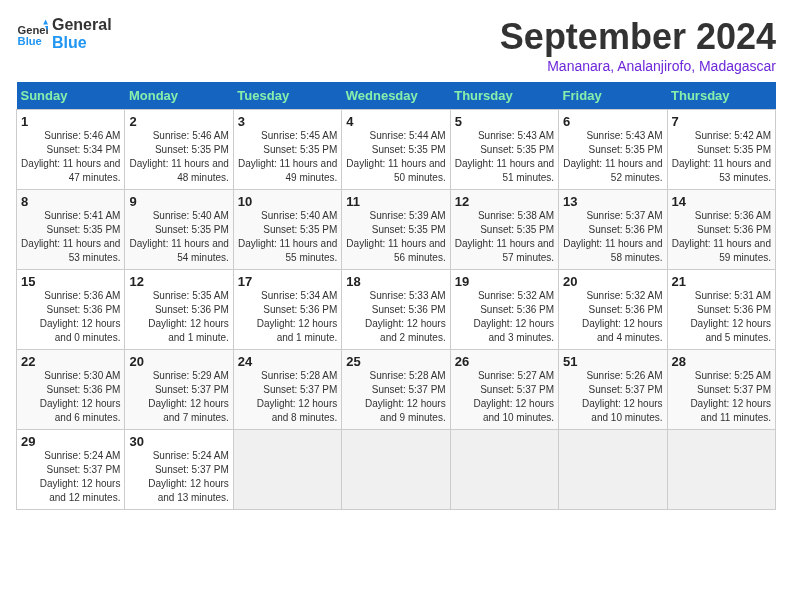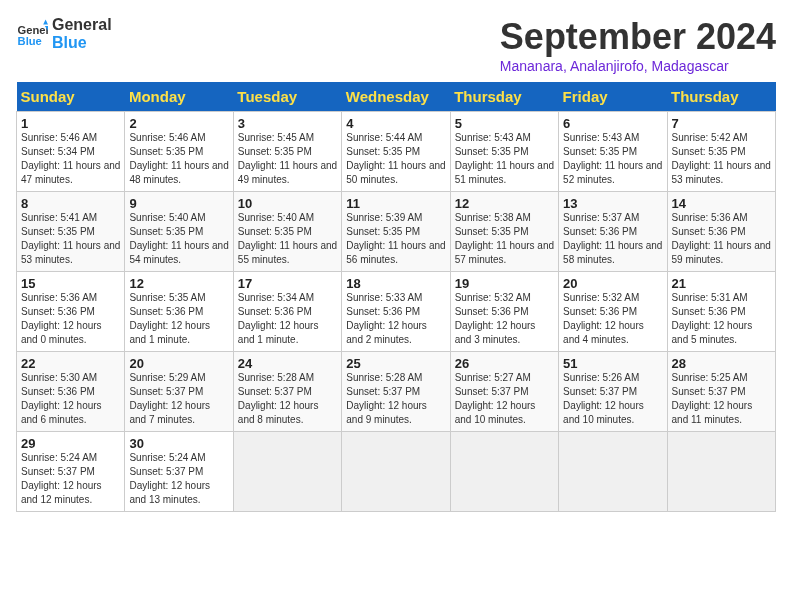--- a/index.html
+++ b/index.html
@@ -19,42 +19,43 @@
     .logo {
       display: flex;
       align-items: center;
       gap: 4px;
     }
     .logo-icon {
       width: 32px;
       height: 32px;
     }
     .title-area {
+      text-align: right;
       margin-left: 33px;
     }
     .month-title {
       font-size: 36px;
       font-weight: bold;
       color: #333;
     }
     .location-title {
       font-size: 14px;
       color: #6d28d9;
     }
     table {
       width: 100%;
       border-collapse: collapse;
       font-size: 11px;
     }
     thead tr th {
       background-color: #1565C0;
-      color: #fde047;
+      color: #86efac;
       padding: 6px 4px;
       text-align: left;
-      font-size: 15px;
+      font-size: 13px;
       font-weight: bold;
     }
     tbody tr td {
       border: 1px solid #ccc;
       vertical-align: top;
       padding: 4px;
       width: 108px;
       min-height: 70px;
       background: #fff;
     }
@@ -63,20 +64,21 @@
     }
     .day-num {
       font-size: 13px;
       font-weight: bold;
       color: #222;
     }
     .day-info {
       font-size: 10px;
       color: #333;
       line-height: 1.4;
+      text-align: right;
     }
     td.empty {
       background: #f0f0f0;
     }
   </style>
 </head>
 <body>
 
 <div class="header-area">
   <div class="logo">

